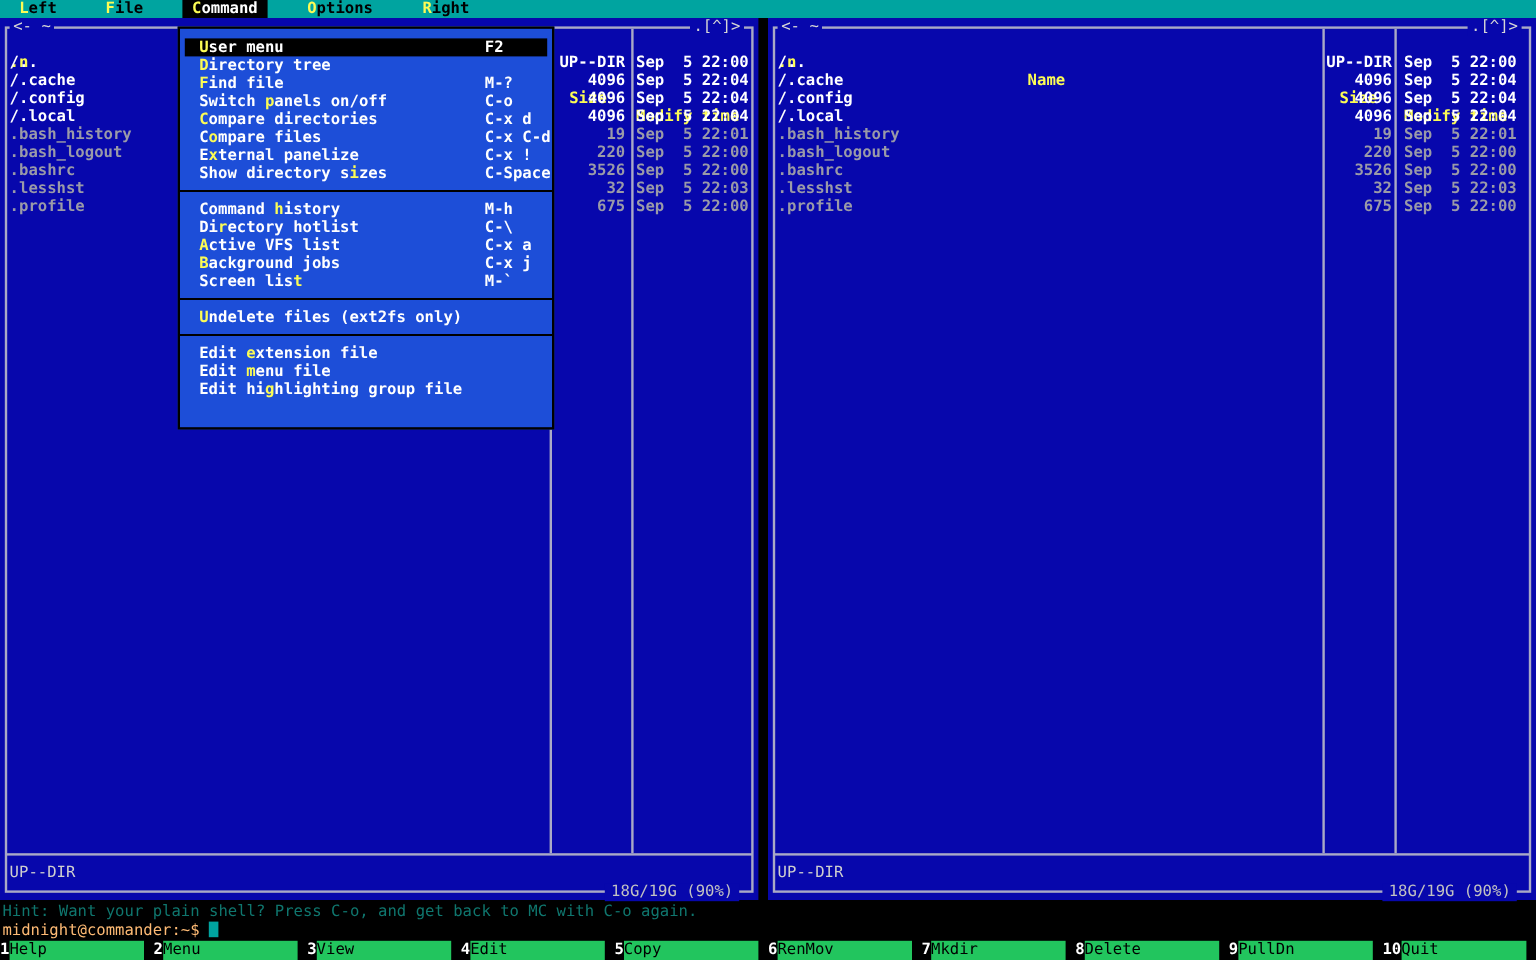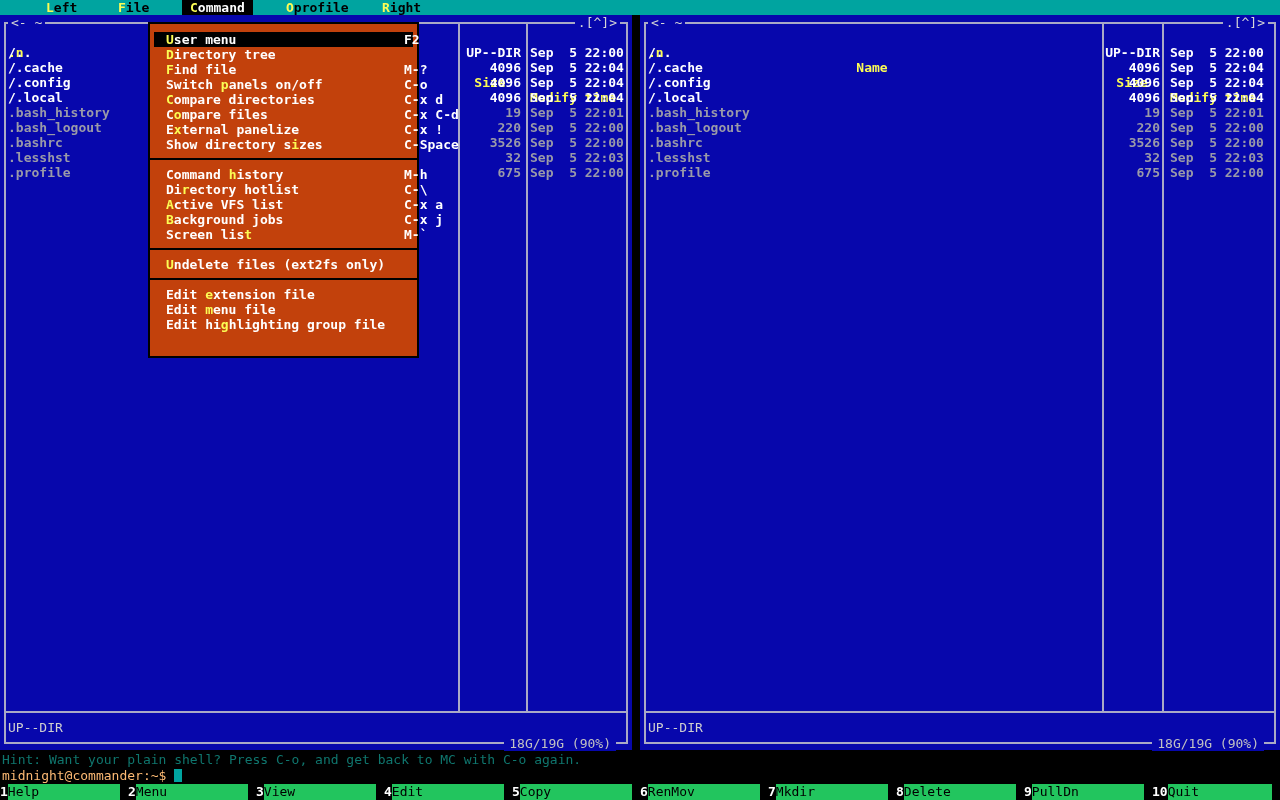--- a/index.html
+++ b/index.html
@@ -11,21 +11,21 @@
   body{
     background:#000;
     font-family:"DejaVu Sans Mono","Liberation Mono",monospace;
     font-size:13px; line-height:15px;
     position:relative; width:1280px; height:800px;
   }
   .screen{position:absolute;inset:0;width:1280px;height:800px;background:#000;}
 
   
   .menubar{position:absolute;left:0;top:0;width:1280px;height:15px;background:#00A4A0;}
-  .mb-item{position:absolute;top:0;height:15px;padding:0 8px;color:#000;font-weight:bold;cursor:default;margin-left:30px;}
+  .mb-item{position:absolute;top:0;height:15px;padding:0 8px;color:#000;font-weight:bold;cursor:default;}
   .mb-item .hot{color:#FCFC54;}
   .mb-item.active{background:#000;color:#FFF;}
 
   
   .panel{position:absolute;top:15px;height:735px;background:#0707AC;}
   .panel.pl{left:0;width:632px;}
   .panel.pr{left:640px;width:640px;}
   .frame{position:absolute;left:4px;right:4px;top:7px;bottom:6px;border:2px solid #A9A9C6;}
   .colsep{position:absolute;top:9px;height:687px;width:2px;background:#A9A9C6;}
   .pl .csep1{left:458px;} .pl .csep2{left:526px;}
@@ -44,21 +44,21 @@
   .hrow{color:#FCFC54;font-weight:bold;}
   .hsort{position:absolute;left:8px;}
   .hname{position:absolute;left:8px;width:448px;text-align:center;}
   .hsize{position:absolute;text-align:center;}
   .pl .hsize{left:458px;width:64px;} .pr .hsize{left:462px;width:60px;}
   .hdate{position:absolute;left:530px;}
   .ministatus{position:absolute;left:8px;top:705px;height:15px;color:#CFCFCF;}
   .usage{position:absolute;right:16px;top:721px;height:15px;background:#0707AC;padding:0 5px;color:#C2C2C2;}
 
   
-  .dropdown{position:absolute;left:148px;top:22px;width:271px;height:336px;background:#c2410c;border:2px solid #000;z-index:5;}
+  .dropdown{position:absolute;left:148px;top:22px;width:314px;height:336px;background:#1d4ed8;border:2px solid #000;z-index:5;}
   .mlist{position:absolute;left:0;top:8px;right:0;}
   .mi{position:relative;height:15px;margin:0 4px;padding-left:12px;color:#FFF;font-weight:bold;white-space:pre;cursor:default;}
   .mi .hot{color:#FCFC54;}
   .mi .sc{position:absolute;left:250px;white-space:pre;}
   .mi.sel{background:#000;}
   .msep{height:15px;margin:0;background:linear-gradient(to bottom, rgba(0,0,0,0) 6px, #000 6px, #000 8px, rgba(0,0,0,0) 8px);}
 
   
   .hintline{position:absolute;left:2px;top:752px;width:1278px;height:16px;line-height:16px;color:#0f766e;white-space:pre;}
   .promptline{position:absolute;left:2px;top:768px;width:1278px;height:16px;line-height:16px;color:#fdba74;white-space:pre;}
@@ -70,21 +70,21 @@
 </style>
 </head>
 <body>
 
 <div class="screen">
 
   <div class="menubar">
     <div class="mb-item" style="left:8px"><span class="hot">L</span><span>eft</span></div>
     <div class="mb-item" style="left:80px"><span class="hot">F</span><span>ile</span></div>
     <div class="mb-item active" style="left:152px"><span class="hot">C</span><span>ommand</span></div>
-    <div class="mb-item" style="left:248px"><span class="hot">O</span><span>profile</span></div>
+    <div class="mb-item" style="left:248px"><span class="hot">O</span><span>ptions</span></div>
     <div class="mb-item" style="left:344px"><span class="hot">R</span><span>ight</span></div>
   </div>
 
   <div class="panel pl">
     <div class="frame"></div>
     <div class="colsep csep1"></div>
     <div class="colsep csep2"></div>
     <div class="hsep"></div>
     <div class="ppath">&lt;- ~</div>
     <div class="pnav">.[^]&gt;</div>

